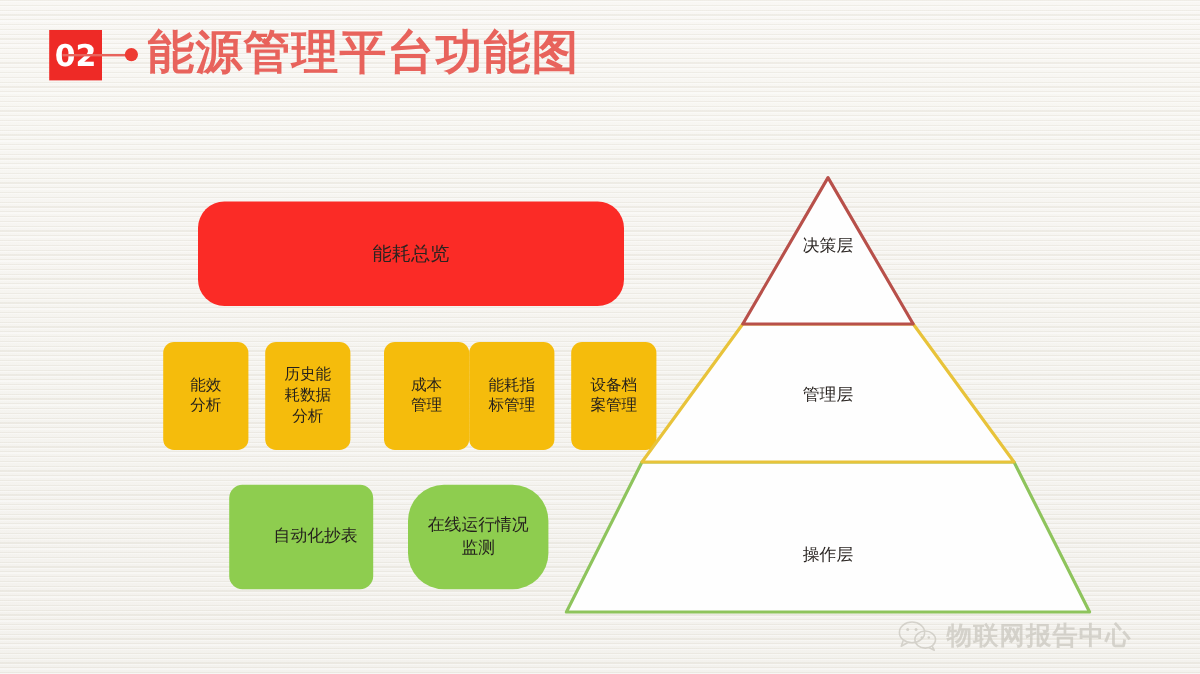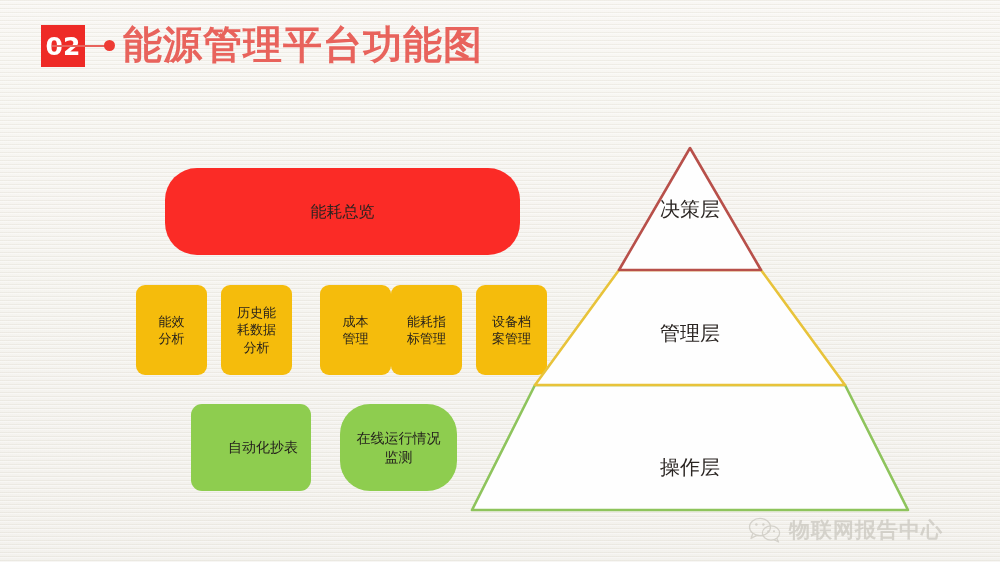--- a/index.html
+++ b/index.html
@@ -103,21 +103,21 @@
     white-space: pre-line;
     line-height: 1.32;
   }
 
   #box-overview {
     left: 165px;
     top: 168px;
     width: 355px;
     height: 87px;
     background: #fb2b26;
-    border-radius: 32px;
+    border-radius: 22px;
   }
   #box-overview .fn-label {
     font-size: 16px;
     color: #2b2320;
   }
 
   .fn-box-yellow {
     top: 285px;
     width: 71px;
     height: 90px;
@@ -151,21 +151,21 @@
   #pyramid {
     position: absolute;
     left: 455px;
     top: 130px;
     width: 475px;
     height: 400px;
   }
   .pyramid-label {
     position: absolute;
     color: #2a2522;
-    font-size: 20px;
+    font-size: 14px;
     text-align: center;
     white-space: nowrap;
     transform: translateX(-50%);
   }
   #pyramid-label-decision   { left: 235px; top: 66px; }
   #pyramid-label-management { left: 235px; top: 190px; }
   #pyramid-label-operation  { left: 235px; top: 324px; }
 
   
   #watermark {

